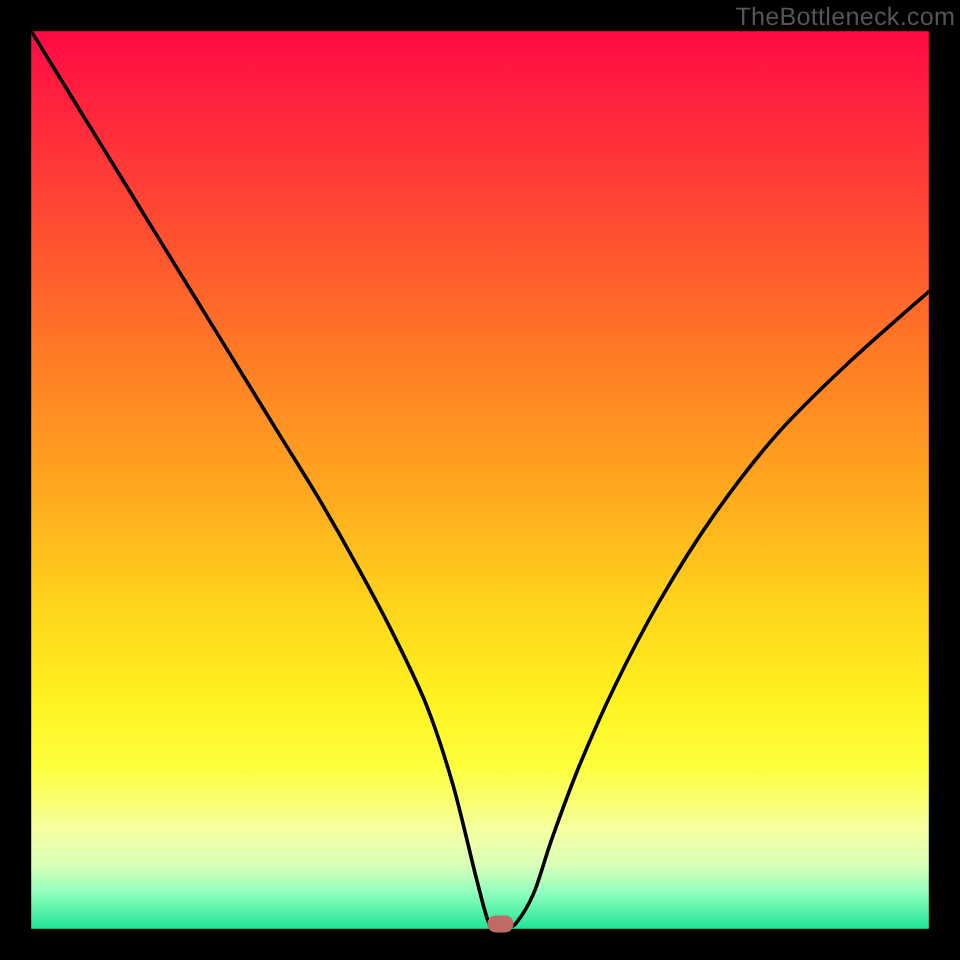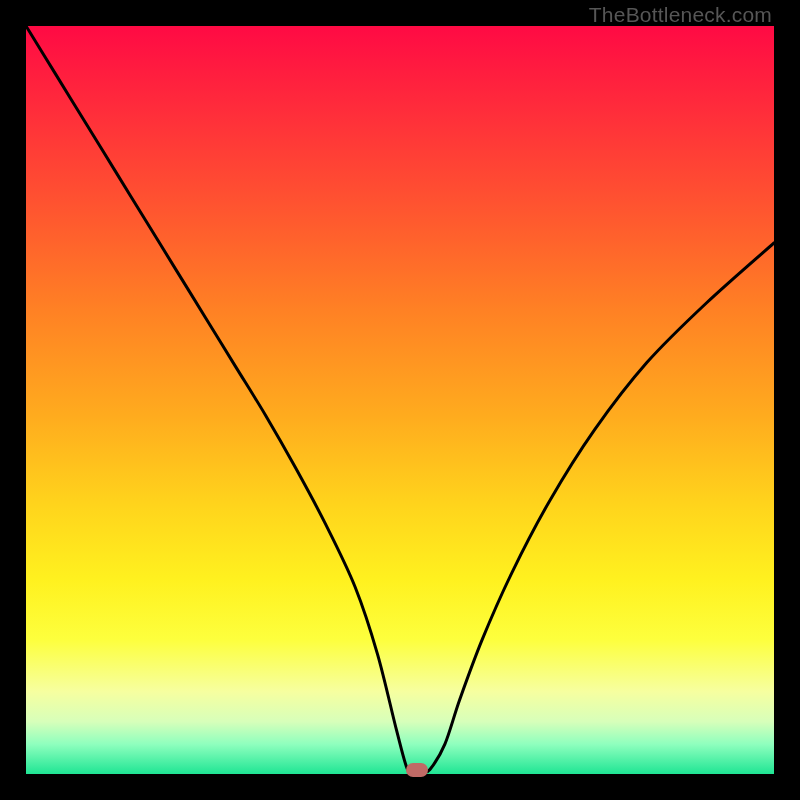--- a/index.html
+++ b/index.html
@@ -6,21 +6,21 @@
   html, body { width: 800px; height: 800px; overflow: hidden; background: #000; }
   .frame {
     position: relative;
     width: 800px;
     height: 800px;
     background: #000;
   }
   .watermark {
     position: absolute;
     top: 3px;
-    right: 28px;
+    right: 4px;
     font-family: Arial, Helvetica, sans-serif;
     font-size: 21px;
     font-weight: 500;
     color: #565656;
     letter-spacing: 0.2px;
     z-index: 20;
   }
   .plot-area {
     position: absolute;
     left: 26px;

